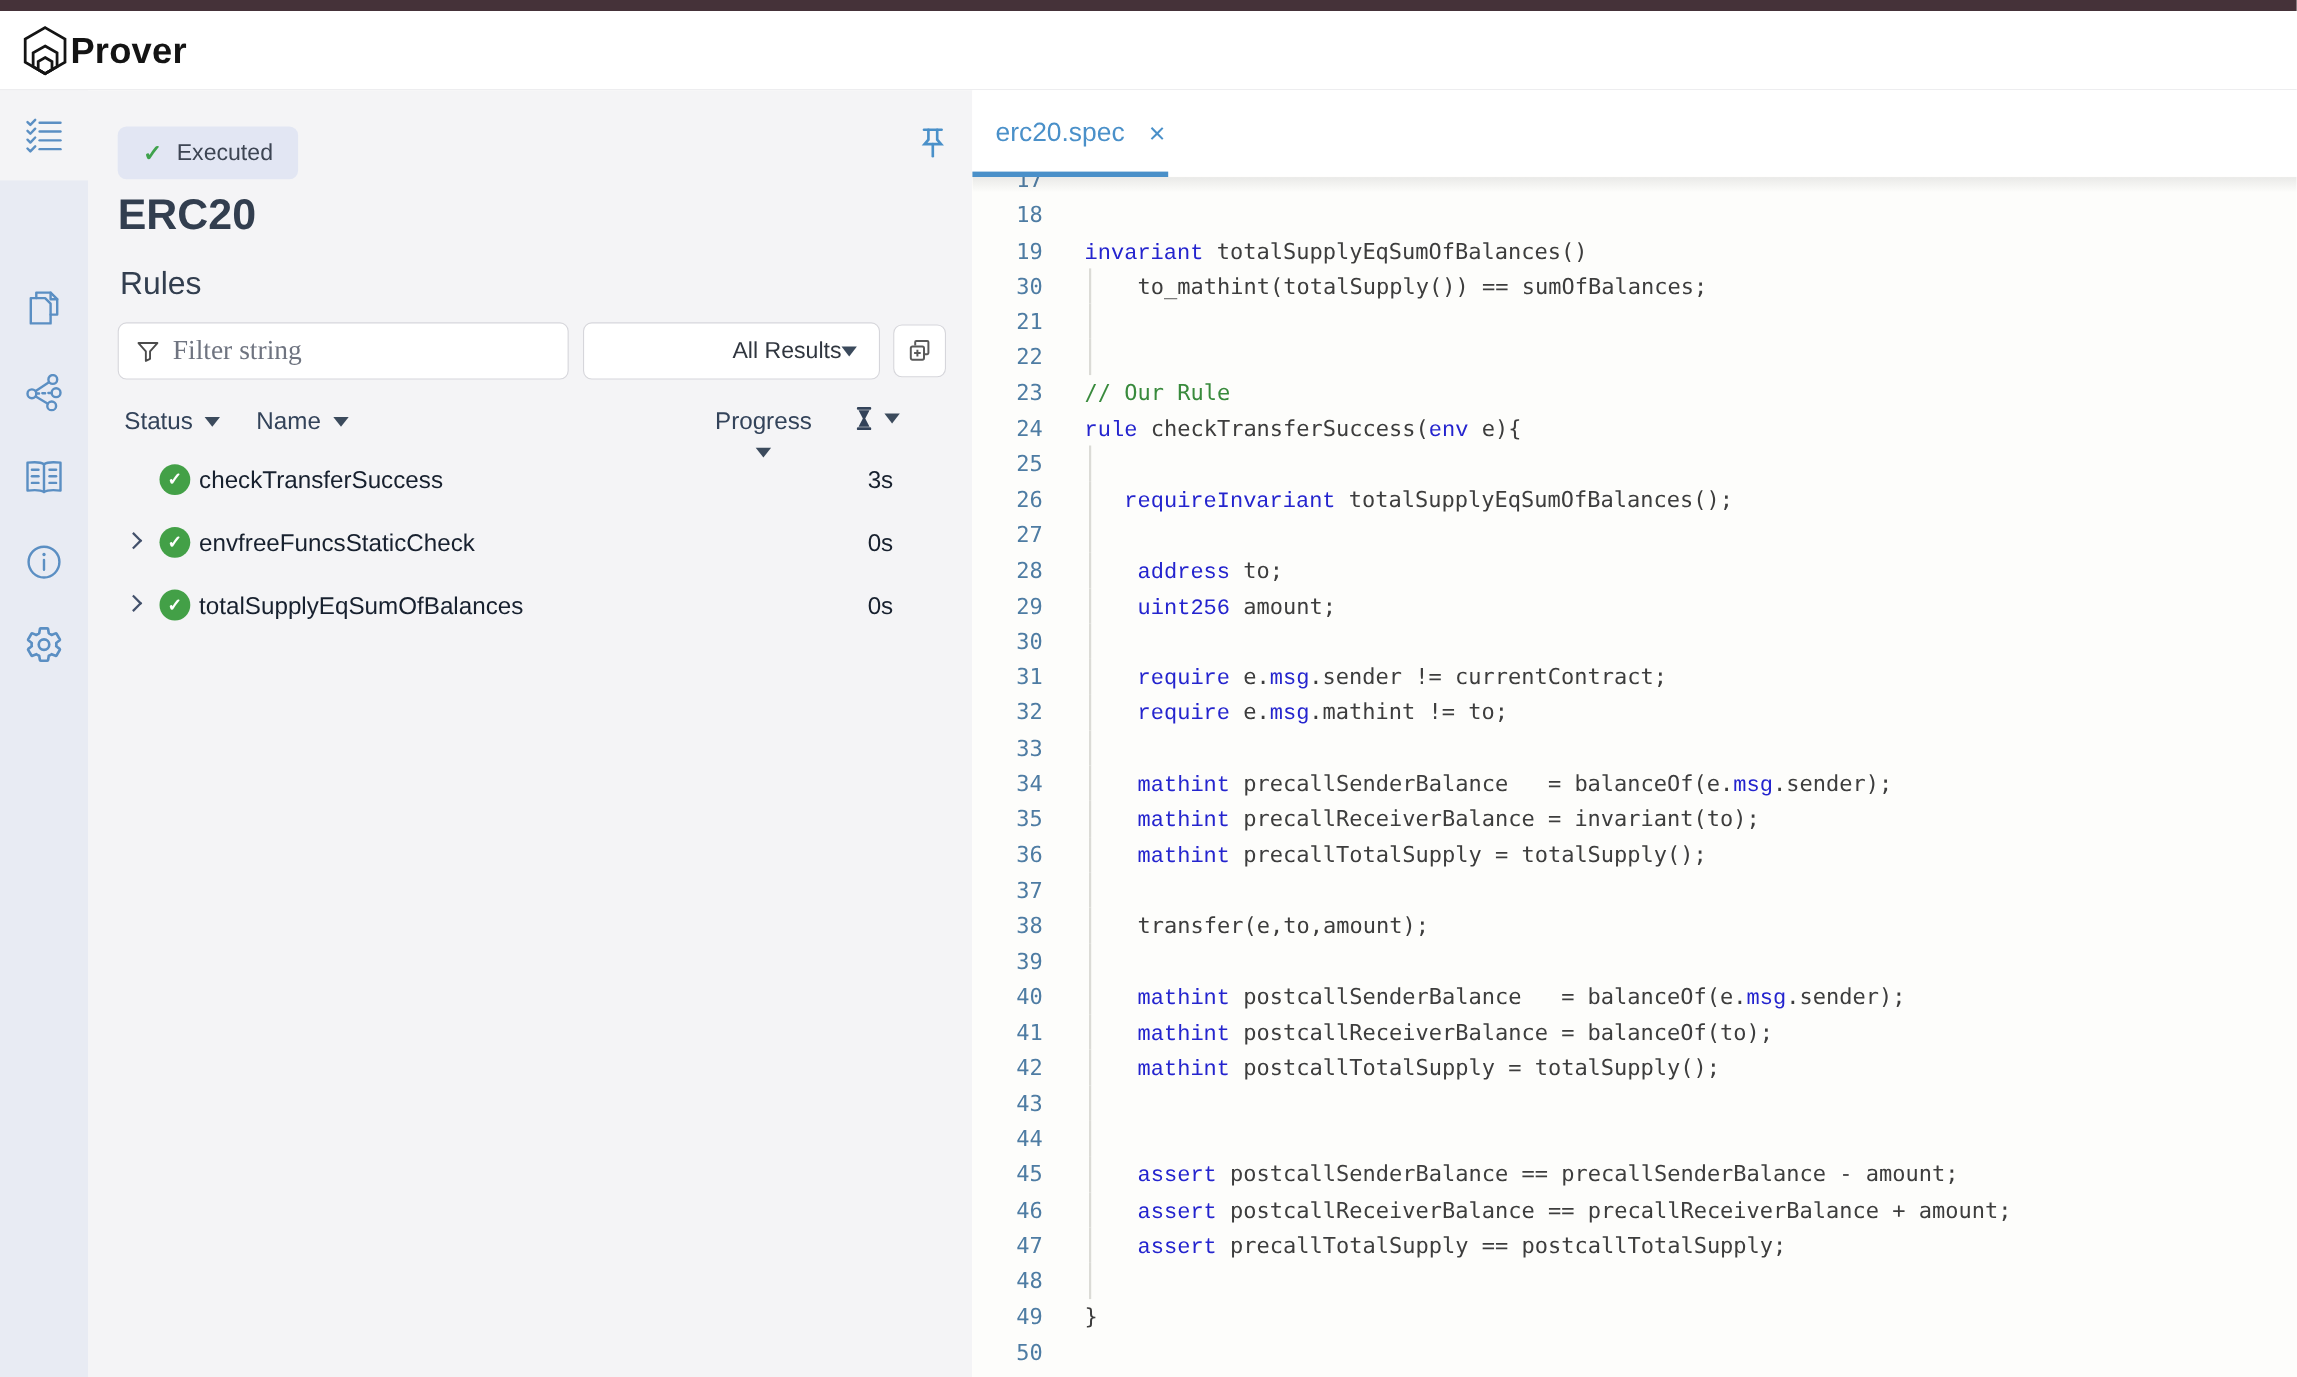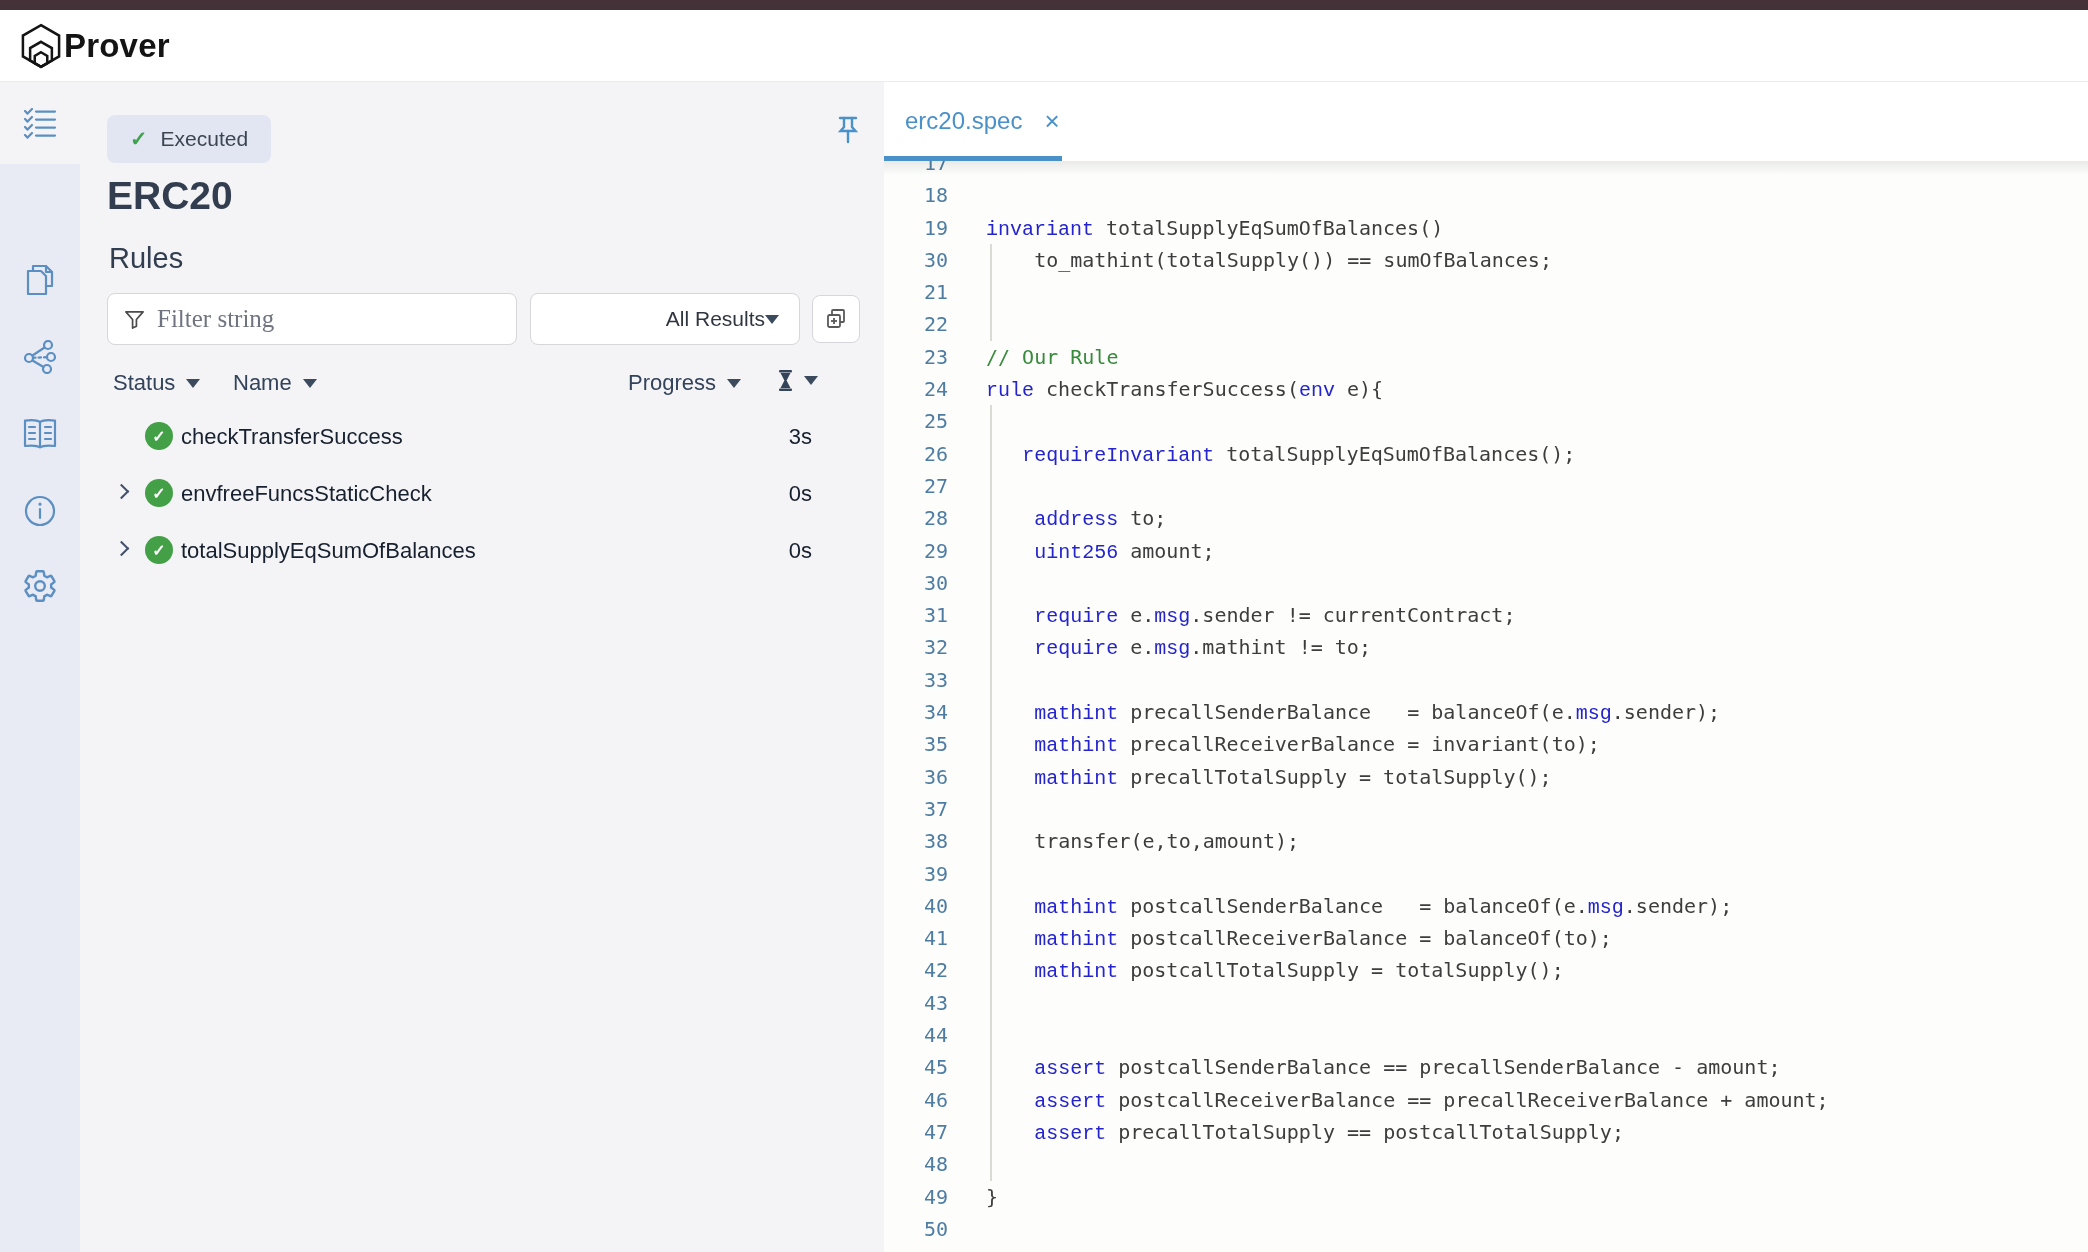--- a/index.html
+++ b/index.html
@@ -48,21 +48,21 @@
   .select-box .sval { font-size:21px; color:#30363f; flex:1;text-align:right; }
   .caret { width:0; height:0; border-left:7px solid transparent; border-right:7px solid transparent;
     border-top:9px solid #3b4a5c; display:inline-block; }
   .dup-btn { position:absolute; left:732px; top:213px; width:48px; height:48px; background:#fff;
     border:1.5px solid #d6d6db; border-radius:8px; display:flex; align-items:center; justify-content:center;
     cursor:pointer; }
   .dup-btn svg { stroke:#5a5a5a; fill:none; stroke-width:1.8; stroke-linejoin:round; }
 
   .thead { position:absolute; top:288px; height:26px; font-size:22px; color:#33435a; font-weight:500; }
   .thead .hcell { position:absolute; display:flex; align-items:center; gap:11px; cursor:pointer; white-space:nowrap; }
-  .h-status { left:33px; } .h-name { left:153px; } .h-progress { left:548px; } .h-duration { left:698px; }
+  .h-status { left:33px; } .h-name { left:153px; } .h-progress { left:570px;flex-direction:column; } .h-duration { left:698px; }
   .h-duration svg { fill:#33435a; }
 
   .rrow { position:absolute; left:0; width:804px; height:48px; cursor:pointer; }
   .rchev { position:absolute; left:36px; top:11px; width:11px; height:11px;
     border-top:2.4px solid #42506b; border-right:2.4px solid #42506b; transform:rotate(45deg); margin-top:5px; }
   .okc { position:absolute; left:65px; top:9px; width:28px; height:28px; border-radius:50%;
     background:#43a047; color:#fff; font-size:16px; font-weight:700; display:flex;
     align-items:center; justify-content:center; }
   .rname { position:absolute; left:101px; top:11px; font-size:22px; color:#17202e; }
   .rtime { position:absolute; right:72px; top:11px; font-size:22px; color:#17202e; }

